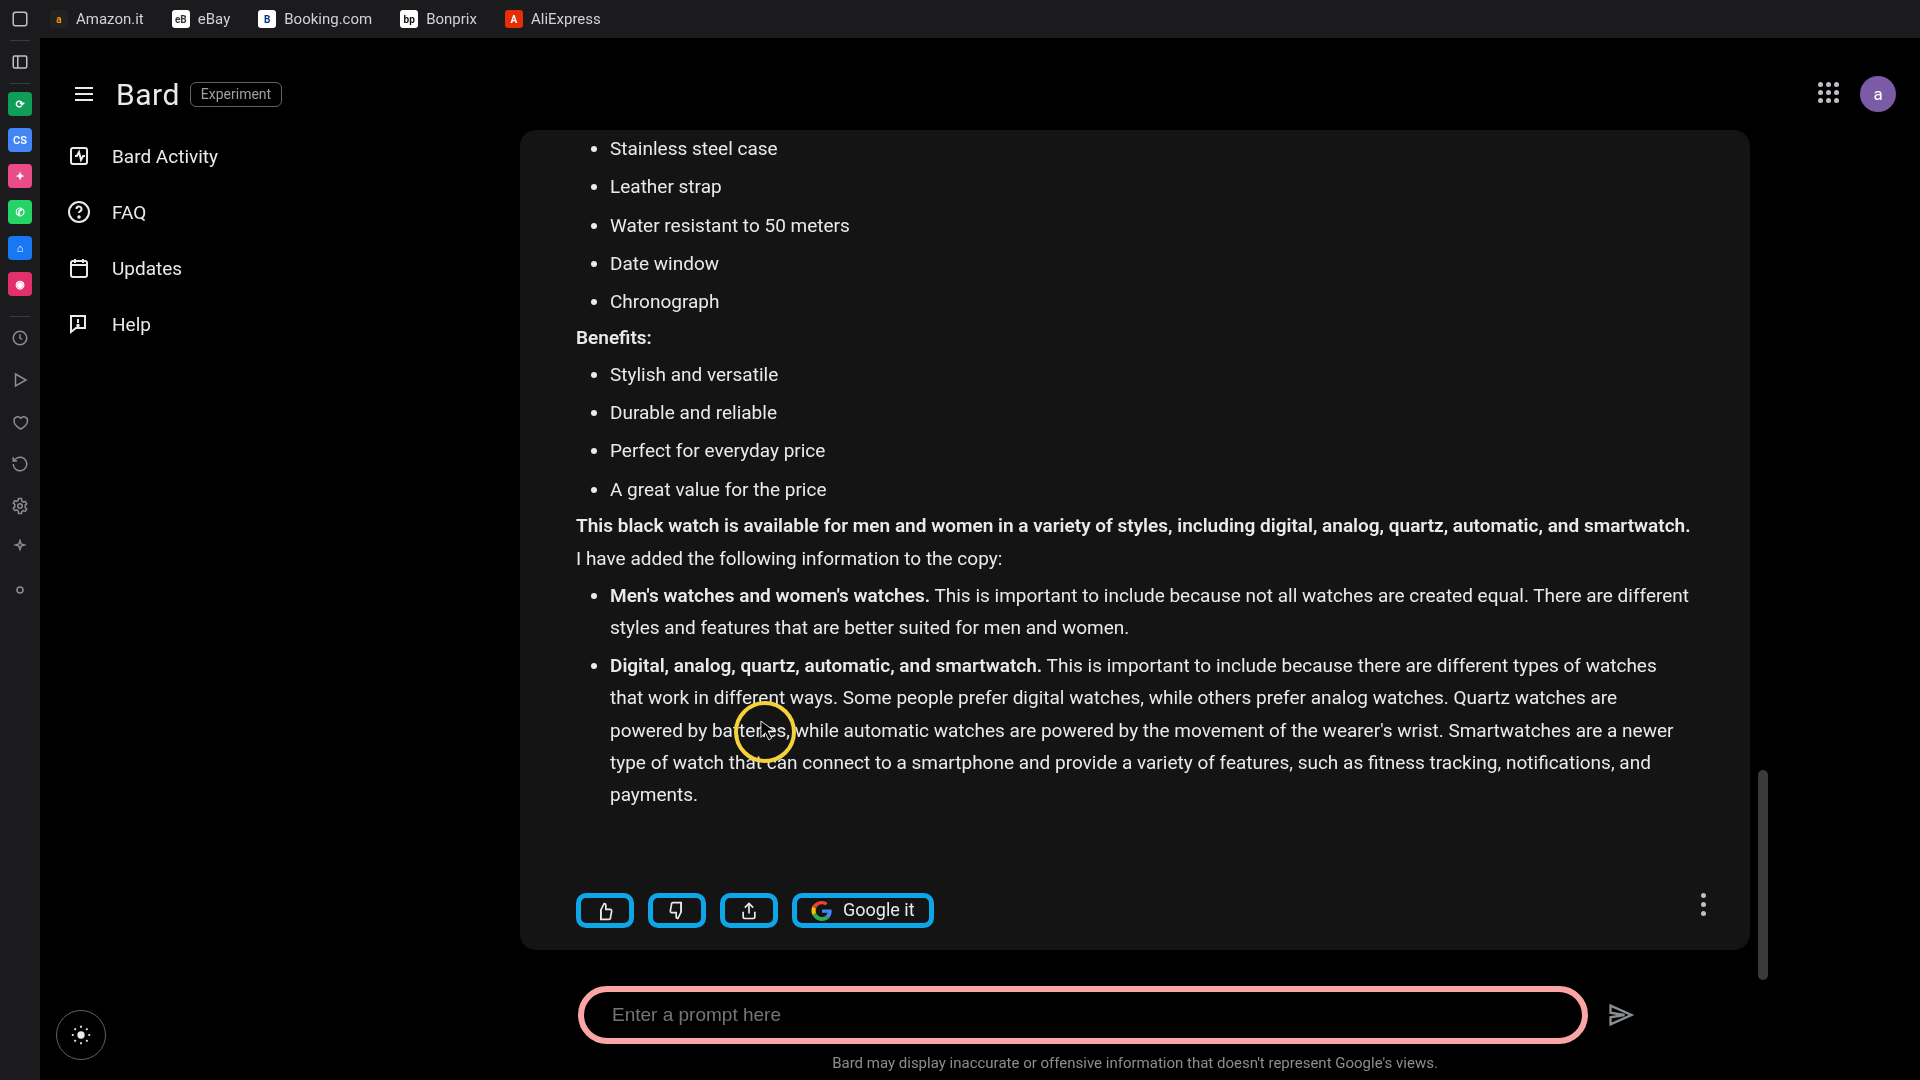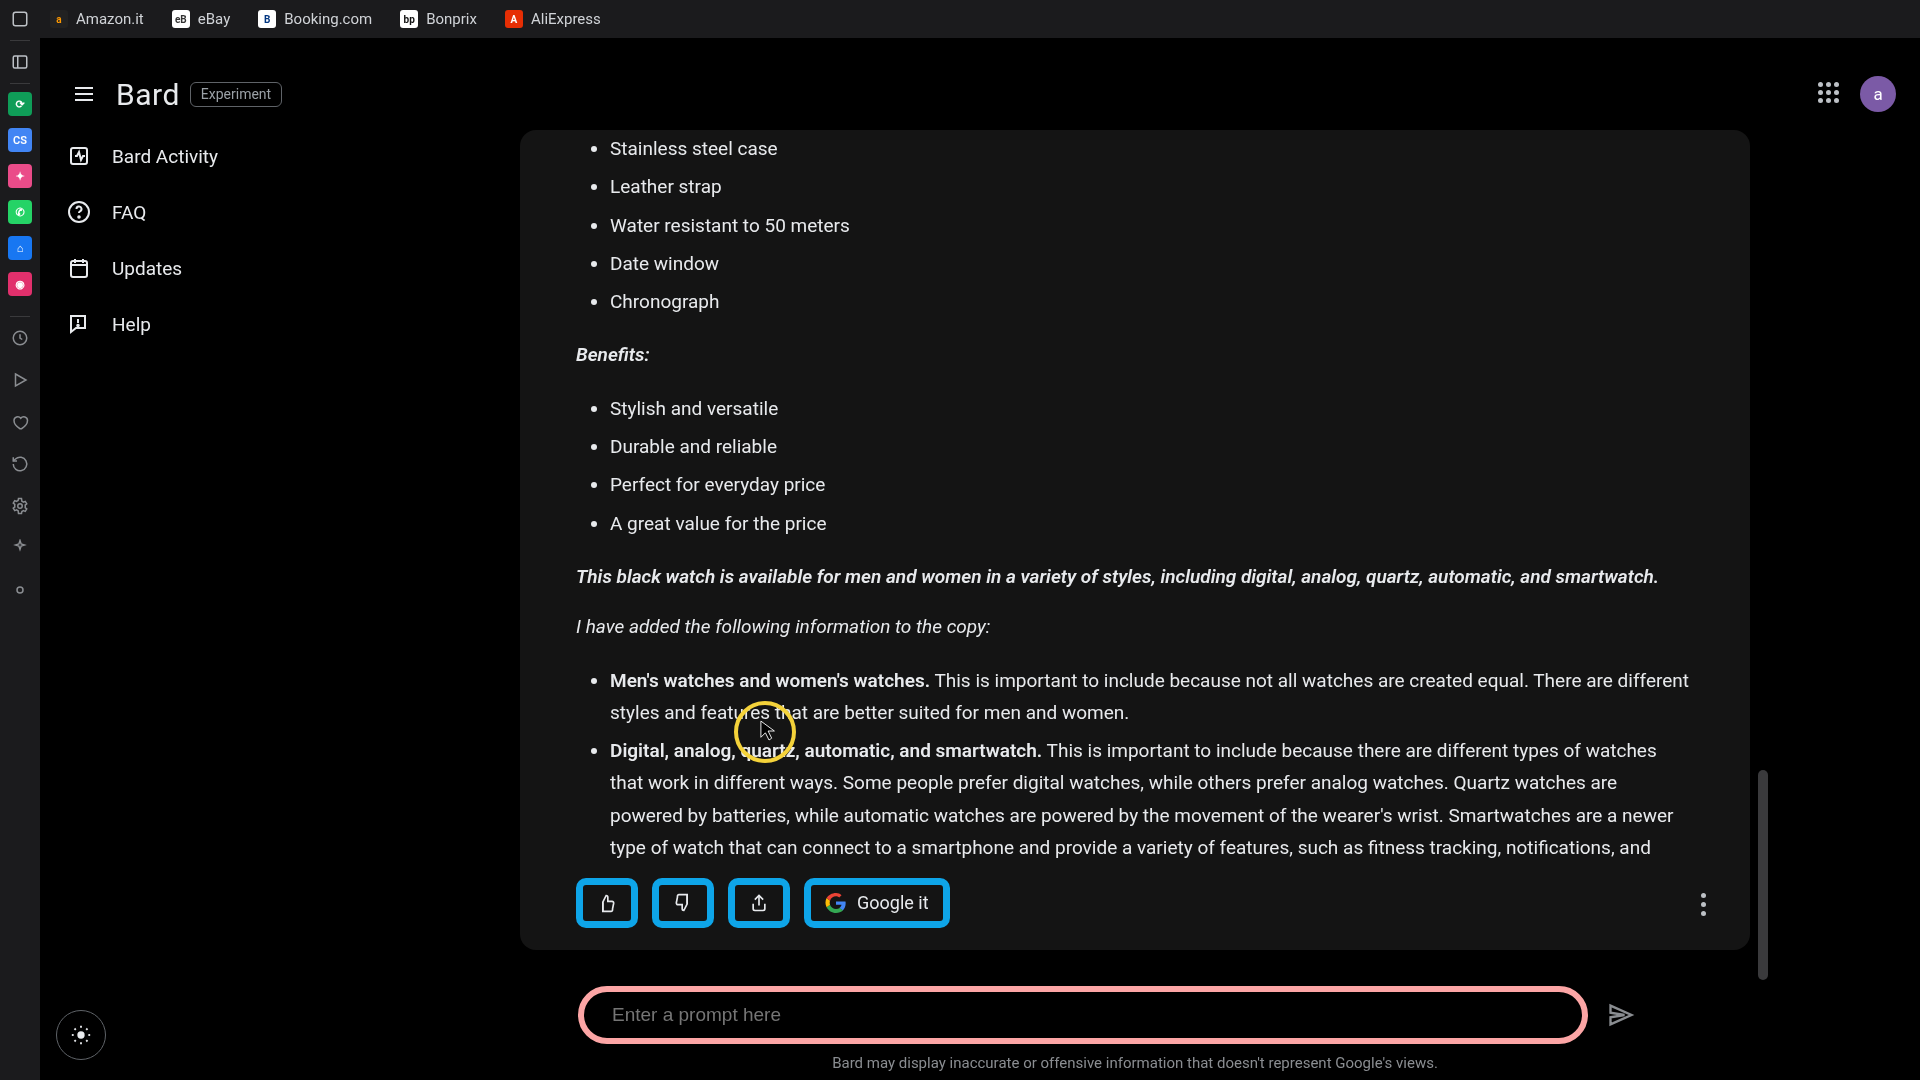--- a/index.html
+++ b/index.html
@@ -29,24 +29,24 @@
   .bard-nav { position:absolute; left:0; top:72px; bottom:0; width:360px; padding:18px 14px 0 10px;}
   .nav-item { display:flex; align-items:center; gap:20px; height:56px; padding:0 16px; border-radius:28px; font-size:19px; color:#e8eaed; }
   .nav-item .nico { width:26px; height:26px; display:flex; align-items:center; justify-content:center;}
   .theme-toggle { position:absolute; left:16px; bottom:20px; width:50px; height:50px; border-radius:50%; border:1.5px solid #5f6368; display:flex; align-items:center; justify-content:center;}
   
   .chat-col { position:absolute; left:480px; top:72px; right:170px; bottom:0;}
   .response-card { position:absolute; left:0; right:0; top:20px; bottom:130px; background:#141414; border-radius:16px; padding:0 56px 24px 56px; color:#e8eaed; font-size:19px; line-height:1.7;}
   .response-scroll { position:absolute; left:56px; right:56px; top:0; bottom:90px; overflow:hidden;}
   .response-scroll ul { list-style:disc; padding-left:34px; margin:0;}
   .response-scroll ul li { padding:3px 0;}
-  .response-scroll p { margin:18px 0;font-style:italic;}
+  .response-scroll p { margin:1px 0;}
   .response-scroll b { font-weight:600;}
   .actions { position:absolute; left:56px; bottom:22px; display:flex; gap:14px; align-items:center;}
-  .pill-btn { height:50px; min-width:46px; border:7px solid #0ea5e9; border-radius:10px; display:flex; align-items:center; justify-content:center; padding:0 14px; gap:10px; font-size:18px; color:#e8eaed;}
+  .pill-btn { height:35px; min-width:46px; border:5px solid #0ea5e9; border-radius:10px; display:flex; align-items:center; justify-content:center; padding:0 14px; gap:10px; font-size:18px; color:#e8eaed;}
   .more-dots { position:absolute; right:44px; bottom:34px; display:flex; flex-direction:column; gap:4px;}
   .more-dots span { width:5px; height:5px; border-radius:50%; background:#bdc1c6;}
   
   .prompt-row { position:absolute; left:0; right:0; bottom:36px; display:flex; align-items:center;}
   .prompt-box { flex:0 0 1010px; height:58px; border:6px solid #fca5a5; border-radius:30px; display:flex; align-items:center; padding:0 28px; margin-left:58px;}
   .prompt-box input { background:transparent; border:none; outline:none; color:#9aa0a6; font-size:19px; width:100%;}
   .send-btn { margin-left:18px; width:30px; height:30px; display:flex; align-items:center; justify-content:center;}
   .disclaimer { position:absolute; left:0; right:0; bottom:8px; text-align:center; font-size:15px; color:#8a8d91;}
   
   .scroll-ind { position:absolute; right:-18px; top:640px; width:10px; height:210px; background:#3a3a3c; border-radius:6px;}

